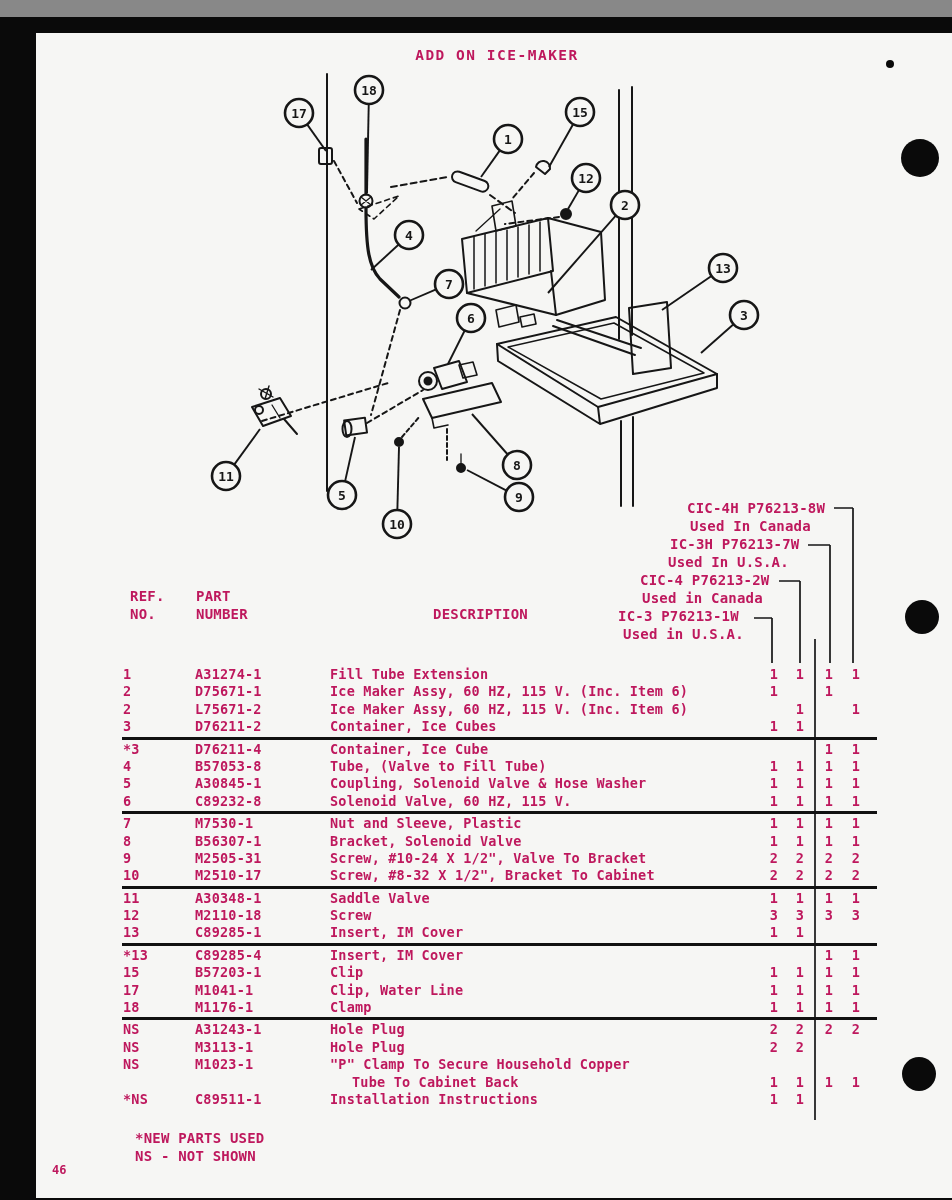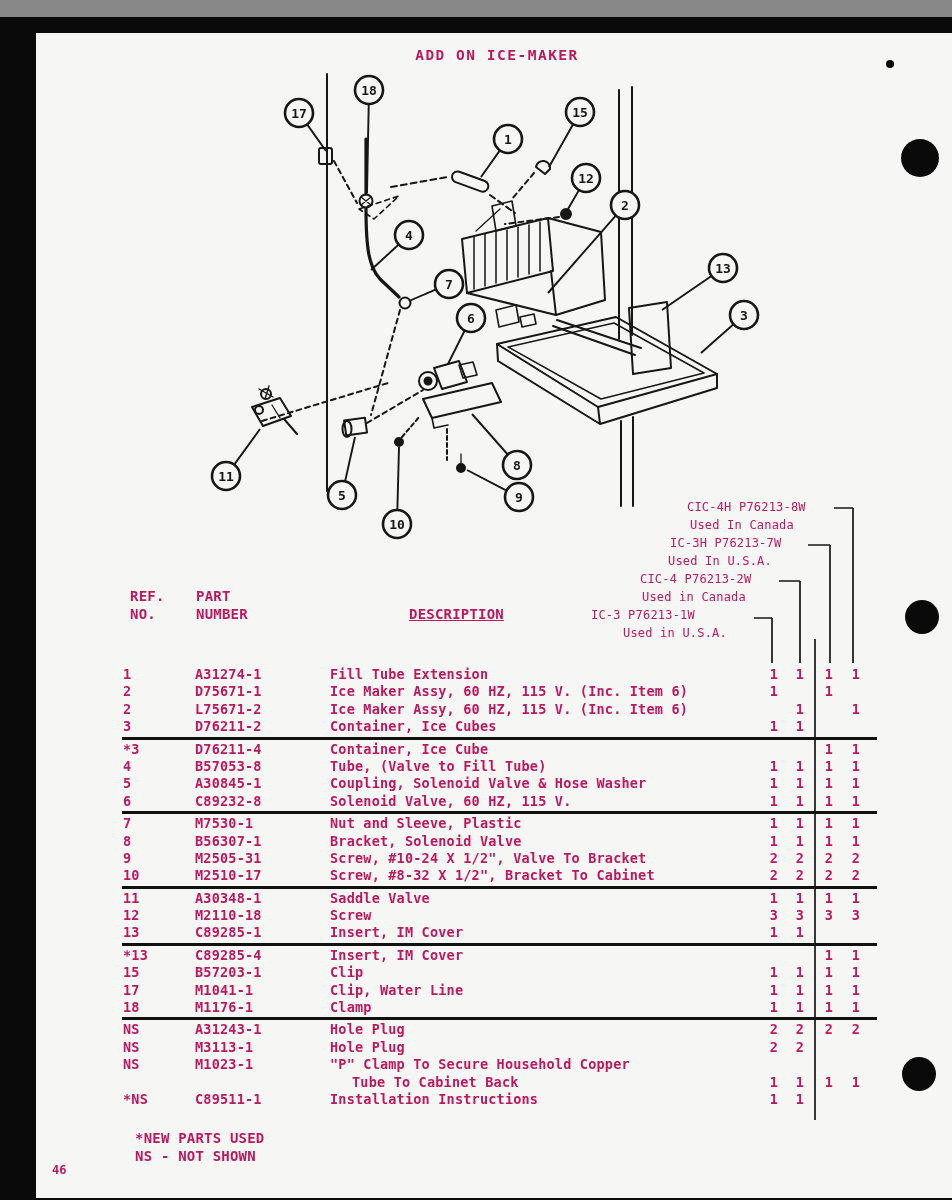--- a/index.html
+++ b/index.html
@@ -5,21 +5,21 @@
   html,body{margin:0;padding:0;background:#888;}
   .page{
     position:relative;width:952px;height:1200px;margin:17px auto;
     background:#f6f6f4;overflow:hidden;
     font-family:"DejaVu Sans Mono","Liberation Mono",monospace;
     color:#be185d;
   }
   .abs{position:absolute;white-space:nowrap;}
   .bar{position:absolute;background:#0a0a0a;}
   .typ{font-weight:700;font-size:14px;letter-spacing:.2px;}
-  .typ14{font-weight:400;font-size:12px;letter-spacing:.2px;}
+  .typ14{font-weight:700;font-size:14px;letter-spacing:.2px;}
   .title{font-weight:700;font-size:14.5px;letter-spacing:1.5px;text-align:center;}
   .pgnum{font-weight:700;font-size:12px;}
   svg{position:absolute;left:0;top:0;}
   
   #parts-rows{position:absolute;left:122px;top:649px;width:757px;
     font-weight:700;font-size:13.5px;letter-spacing:.2px;}
   .prow{position:relative;height:17.4px;line-height:17.4px;white-space:nowrap;}
   .prow span{position:absolute;top:0;}
   .c-ref{left:1px;}
   .c-part{left:73px;}
@@ -210,28 +210,28 @@
         </g>
       </g>
   </svg>
 
   <div class="abs typ14" style="left:687px;top:483px;">CIC-4H P76213-8W</div>
   <div class="abs typ14" style="left:690px;top:501px;">Used In Canada</div>
   <div class="abs typ14" style="left:670px;top:519px;">IC-3H P76213-7W</div>
   <div class="abs typ14" style="left:668px;top:537px;">Used In U.S.A.</div>
   <div class="abs typ14" style="left:640px;top:555px;">CIC-4 P76213-2W</div>
   <div class="abs typ14" style="left:642px;top:573px;">Used in Canada</div>
-  <div class="abs typ14" style="left:591px;top:591px;">IC-3 P76213-1W</div>
+  <div class="abs typ14" style="left:618px;top:591px;">IC-3 P76213-1W</div>
   <div class="abs typ14" style="left:623px;top:609px;">Used in U.S.A.</div>
 
   <div class="abs typ" style="left:130px;top:571px;">REF.</div>
   <div class="abs typ" style="left:130px;top:589px;">NO.</div>
   <div class="abs typ" style="left:196px;top:571px;">PART</div>
   <div class="abs typ" style="left:196px;top:589px;">NUMBER</div>
-  <div class="abs typ" style="left:409px;top:589px;text-decoration:underline;">DESCRIPTION</div>
+  <div class="abs typ" style="left:433px;top:589px;">DESCRIPTION</div>
 
   <div id="parts-rows">
       <div class="prow">
         <span class="c-ref">1</span>
         <span class="c-part">A31274-1</span>
         <span class="c-desc">Fill Tube Extension</span>
         <span class="c-q q0">1</span>
         <span class="c-q q1">1</span>
         <span class="c-q q2">1</span>
         <span class="c-q q3">1</span>

